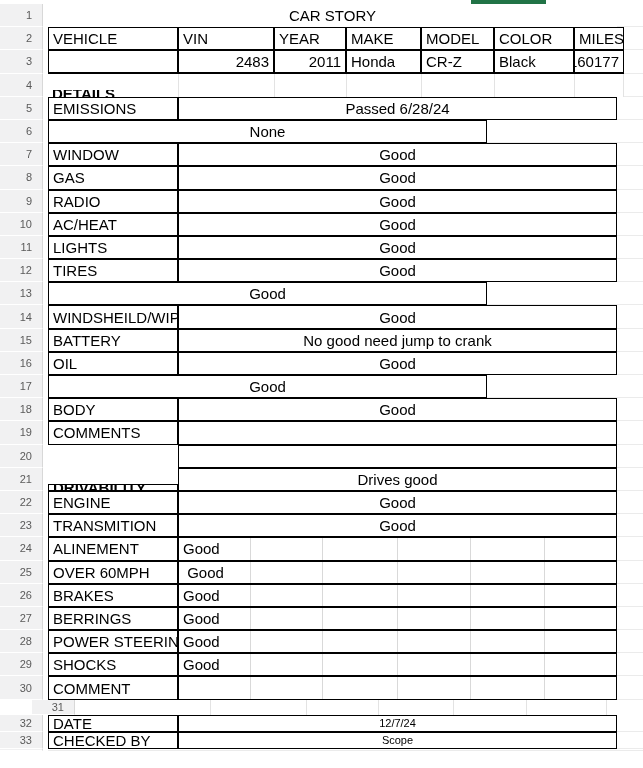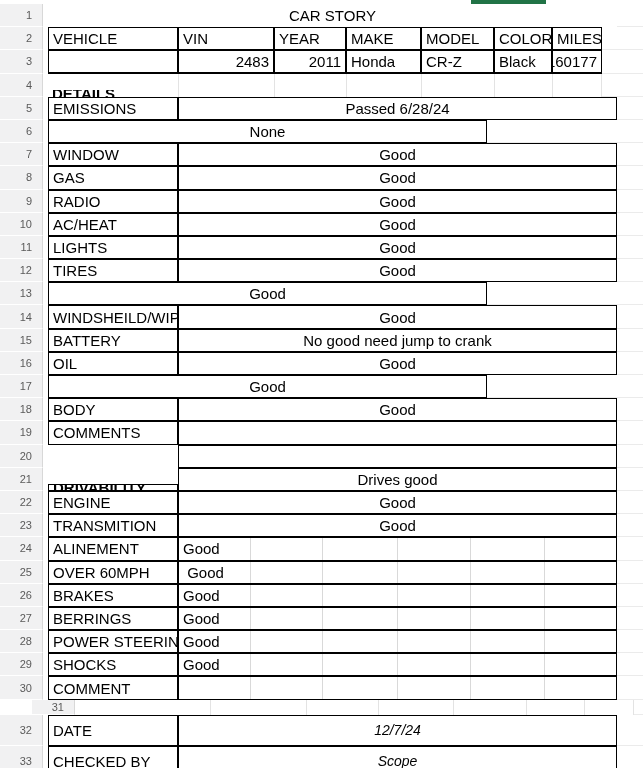--- a/index.html
+++ b/index.html
@@ -1,38 +1,38 @@
 <!DOCTYPE html>
 <html><head>
 <meta charset="utf-8">
 <style>
   html,body{margin:0;padding:0;background:#fff;}
   #screen{position:relative;width:643px;height:768px;background:#fff;overflow:hidden;
           font-family:"Liberation Sans",sans-serif;font-size:15px;color:#000;}
   .row{display:flex;align-items:stretch;height:23.2px;box-sizing:border-box;}
   .sp{height:4px;}
   .r31{height:15px;padding-left:32px;}
-  .r32{height:31px;}
+  .r32{height:17px;}
   .fill{height:2px;}
   .gut{flex:none;width:43px;background:#f1f1f2;border-right:1px solid #d8d8d8;
        border-bottom:1px solid #ffffff;color:#5a5a5a;font-size:11px;box-sizing:border-box;
        display:flex;align-items:center;justify-content:flex-end;padding-right:10px;}
   .gap{flex:none;width:5px;}
   .tail{flex:1;border-bottom:1px solid #ebebeb;}
   .c{flex:none;box-sizing:border-box;display:flex;align-items:center;
      padding:0 4px;white-space:nowrap;overflow:hidden;}
   .b{border:1px solid #000;}
   .r3b{border-bottom-width:2px;}
   .w0{width:130px}.w1{width:96px}.w2{width:72px}.w3{width:75px}
-  .w4{width:73px}.w5{width:58px}.w6{width:50px}
+  .w4{width:73px}.w5{width:80px}.w6{width:50px}
   .wv{width:439px}.wt{width:569px}
   .center{justify-content:center;}
   .right{justify-content:flex-end;}
   .bold{font-weight:700;margin-top:16px;}
-  .small{font-size:14px;font-style:italic;}
+  .small{font-size:11px;}
   .lg{border-left:1px solid #e3e3e3;}
   .lgr{border-right:1px solid #e3e3e3;}
   .vbox{flex:none;width:439px;box-sizing:border-box;border:1px solid #000;display:flex;overflow:hidden;}
   .sub{flex:none;box-sizing:border-box;display:flex;align-items:center;white-space:nowrap;overflow:hidden;}
   .s1{width:71px;padding:0 4px}.s2{width:72px}.s3{width:75px}
   .s4{width:73px}.s5{width:74px}.s6{width:72px}
   .gl{border-left:1px solid #d9d9d9;}
   .greenbar{position:absolute;left:471px;top:0;width:75px;height:4px;background:#217346;}
 </style>
 </head>

